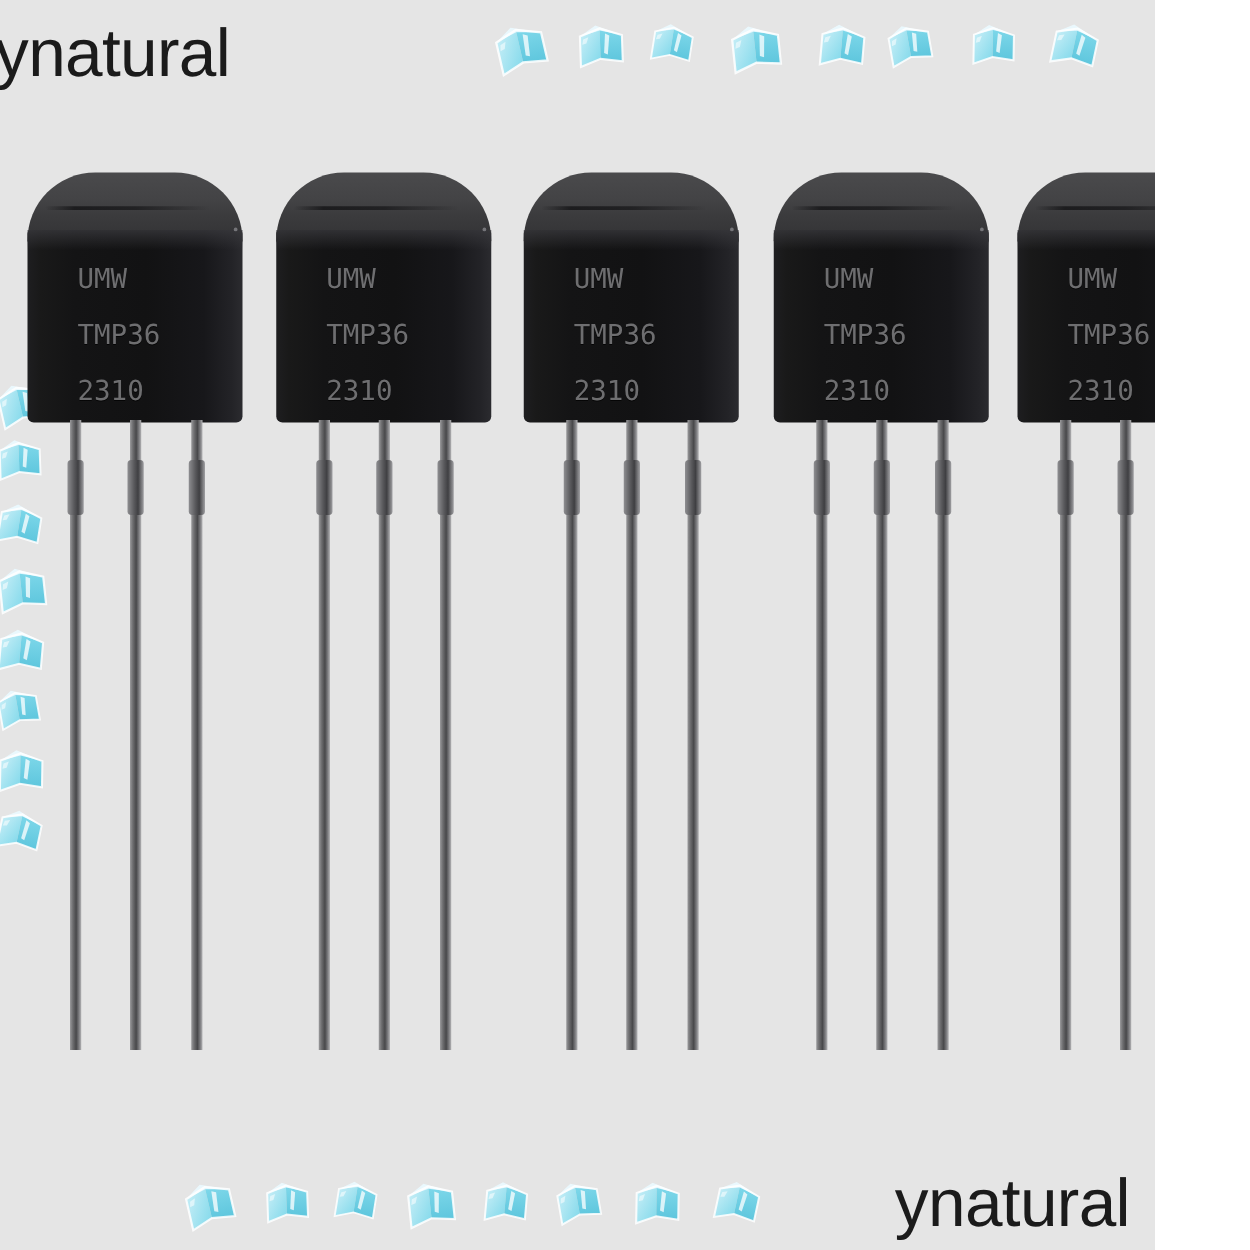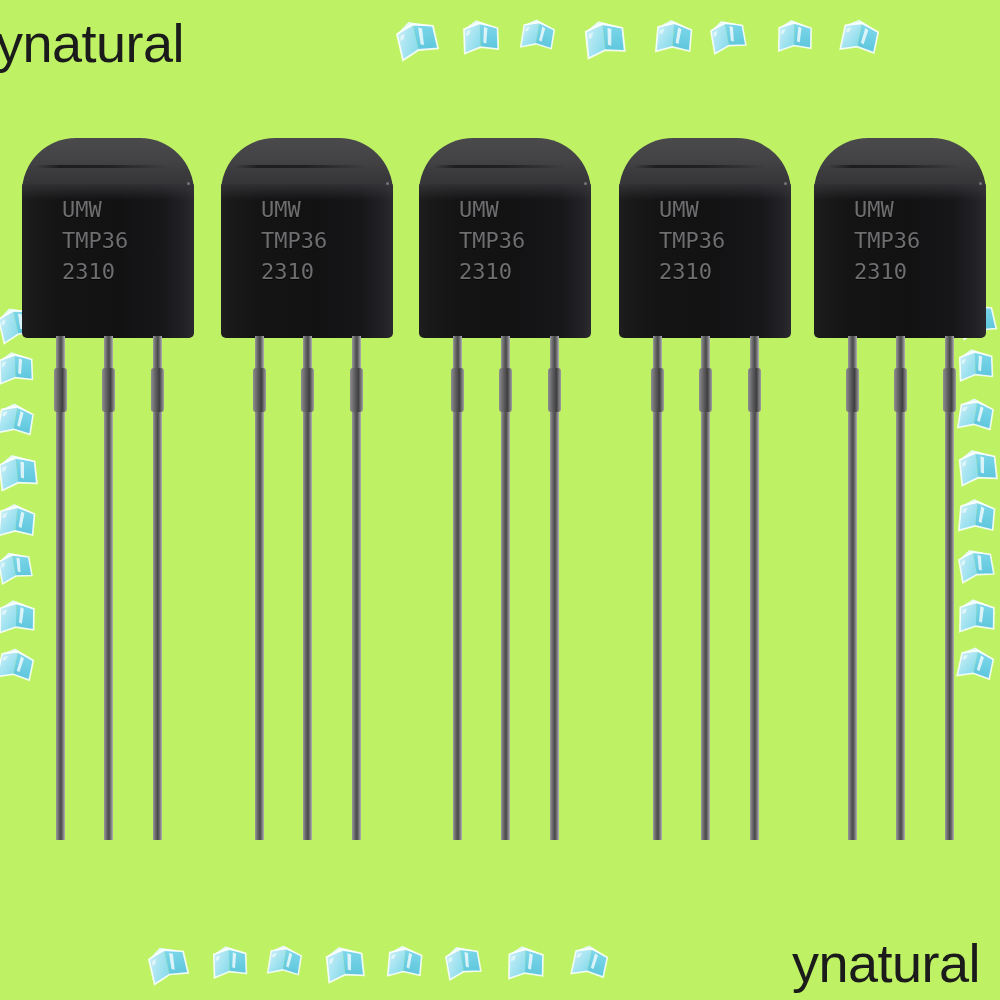--- a/index.html
+++ b/index.html
@@ -6,23 +6,23 @@
   html, body {
     margin: 0;
     padding: 0;
     background: #ffffff;
   }
   body {
     font-family: "Liberation Sans", sans-serif;
   }
   #stage {
     position: relative;
-    width: 1000px;
+    width: 924px;
     height: 1000px;
-    background: #bef264;
+    background: #e5e5e5;
     overflow: hidden;
   }
 
   
   .watermark {
     position: absolute;
     color: #1b1b1b;
     font-family: "Liberation Sans", sans-serif;
     font-weight: 400;
     font-size: 54px;
@@ -119,21 +119,21 @@
     padding-left: 42px;
     box-sizing: border-box;
     font-family: "DejaVu Sans Mono", monospace;
     font-size: 22px;
     line-height: 31px;
     color: #6e6e70;
     text-shadow: 0 1px 0 rgba(0,0,0,.7);
     letter-spacing: 0px;
     user-select: none;
   }
-  .marking div { white-space: nowrap; }
+  .marking div { white-space: nowrap; margin-top: 14px; }
 
   
   .lead {
     position: absolute;
     top: 198px;
     width: 9px;
     height: 504px;
     background: linear-gradient(90deg, #9a9a9c 0%, #6e6e70 25%, #48484a 55%, #7d7d80 80%, #b4b4b6 100%);
   }
   .lead::before {

